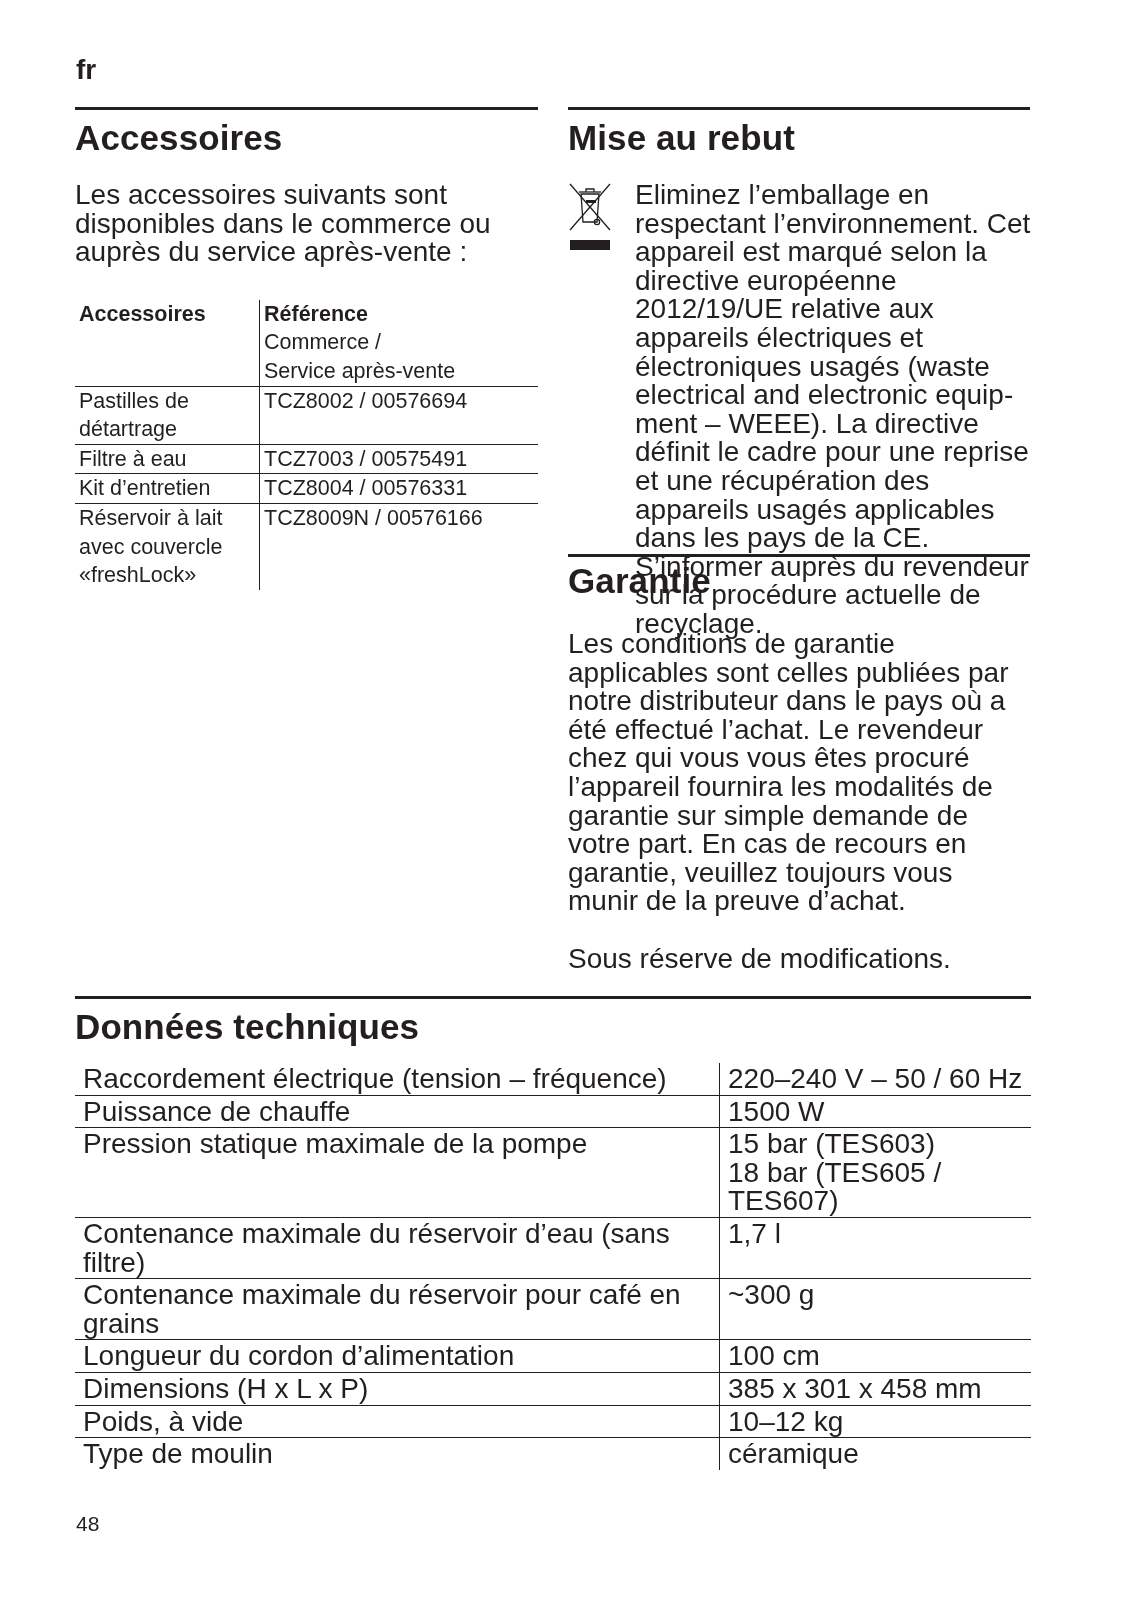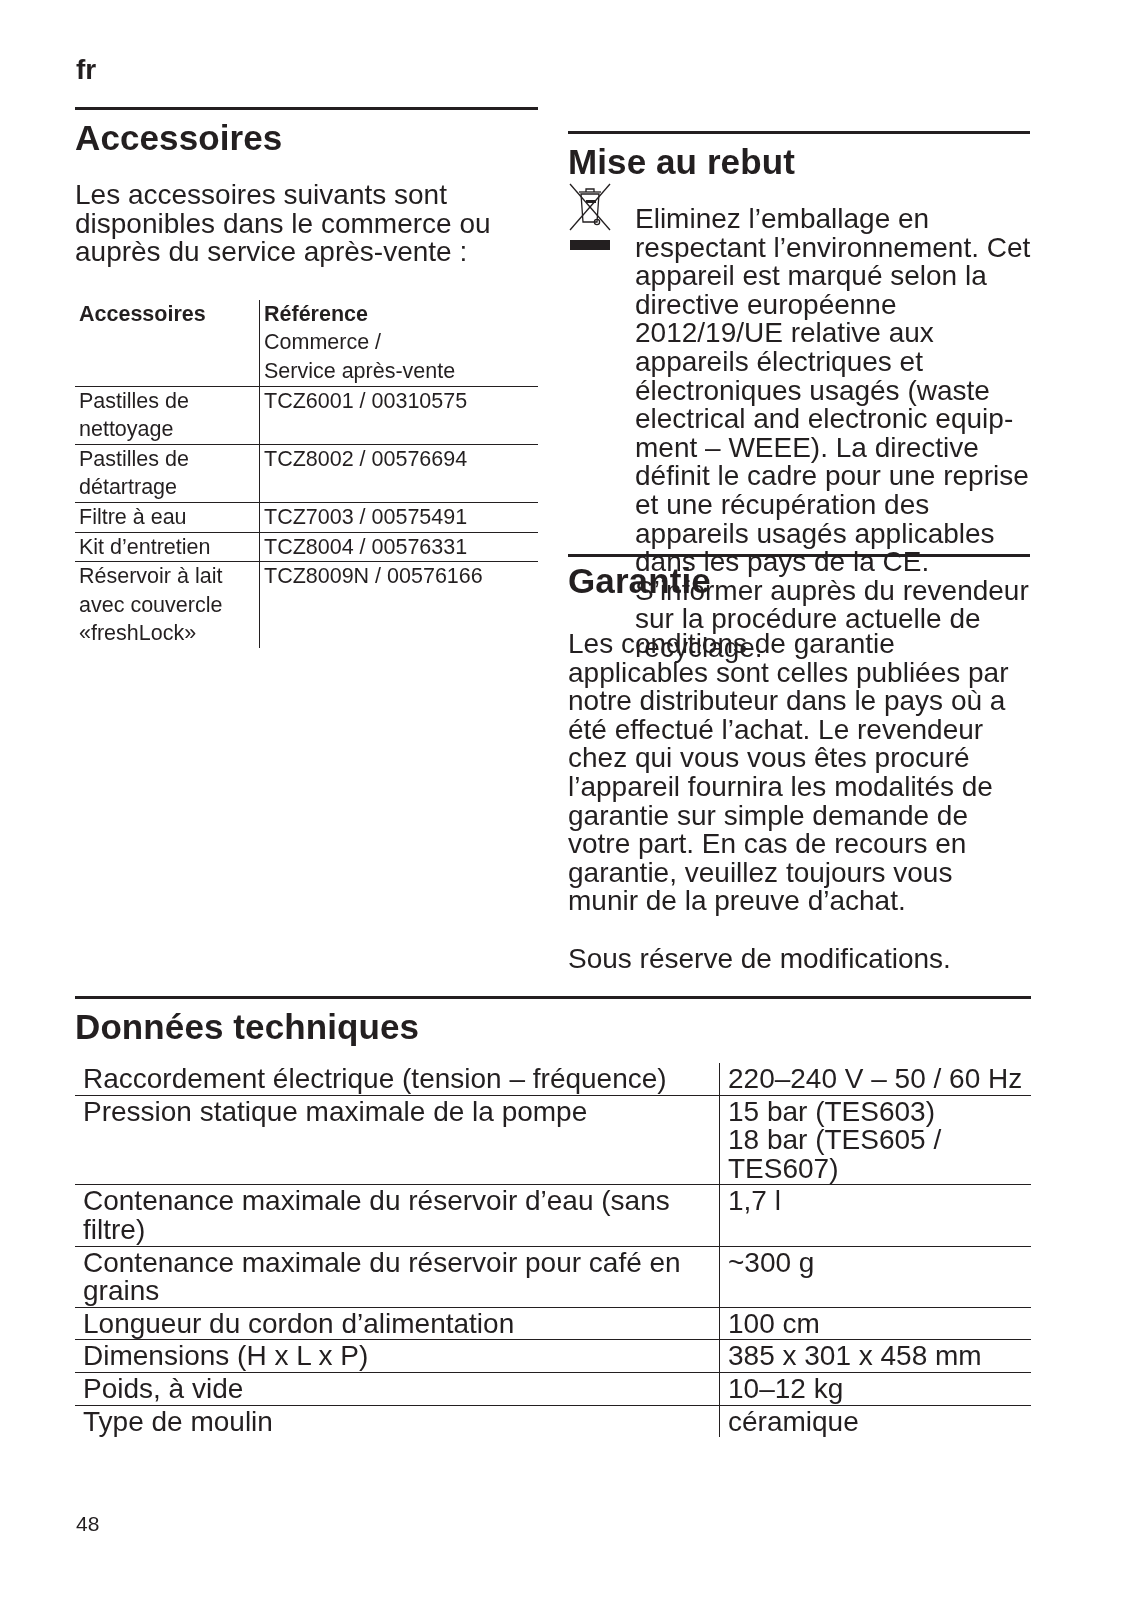--- a/index.html
+++ b/index.html
@@ -45,44 +45,40 @@
     <tbody>
         <tr>
       <th class="c1">Accessoires</th>
       <td class="c2">
         <div style="font-weight:bold;">Référence</div>
         <div>Commerce /</div>
         <div>Service après-vente</div>
       </td>
     </tr>
     <tr class="sep">
-      <td class="c1">Pastilles de nettoyage</td>
-      <td class="c2">TCZ6001 / 00310575</td>
-    </tr>
-    <tr class="sep">
       <td class="c1">Pastilles de détartrage</td>
       <td class="c2">TCZ8002 / 00576694</td>
     </tr>
     <tr class="sep">
       <td class="c1">Filtre à eau</td>
       <td class="c2">TCZ7003 / 00575491</td>
     </tr>
     <tr class="sep">
       <td class="c1">Kit d’entretien</td>
       <td class="c2">TCZ8004 / 00576331</td>
     </tr>
     <tr class="sep">
       <td class="c1" style="width:170px;">Réservoir à lait avec couvercle «freshLock»</td>
       <td class="c2">TCZ8009N / 00576166</td>
     </tr>
   </tbody>
     </table>
 </div>
 
-<div class="col" style="left:568px; top:107px; width:462px;margin-top:24px;">
+<div class="col" style="left:568px; top:107px; width:462px;">
   <div class="rule"></div>
   <h2 style="margin-top:4px;">Mise au rebut</h2>
   <div class="body" style="margin-top:19px; margin-left:67px; width:400px;">
     <p>Eliminez l’emballage en respectant l’environnement. Cet appareil est marqué selon la directive européenne 2012/19/UE relative aux appareils électriques et électroniques usagés (waste electrical and electronic equip-ment – WEEE). La directive définit le cadre pour une reprise et une récupération des appareils usagés applicables dans les pays de la CE. S’informer auprès du revendeur sur la procédure actuelle de recyclage.</p>
   </div>
 </div>
 
 <svg class="weee" viewBox="0 0 44 72">
   <g fill="none" stroke="#231f20" stroke-width="1.3">
     <path d="M13 12 L15 40 L29 40 L31 12 Z"></path>
@@ -108,20 +104,24 @@
 <div class="col" style="left:75px; top:996px; width:956px;">
   <div class="rule"></div>
   <h2 style="margin-top:4px;">Données techniques</h2>
   <table class="tech-table" style="margin-top:12px;">
     <tbody>
         <tr>
       <td class="c1">Raccordement électrique (tension – fréquence)</td>
       <td class="c2">220–240 V – 50 / 60 Hz</td>
     </tr>
     <tr>
+      <td class="c1">Puissance de chauffe</td>
+      <td class="c2">1500 W</td>
+    </tr>
+    <tr>
       <td class="c1">Pression statique maximale de la pompe</td>
       <td class="c2">
         <div>15 bar (TES603)</div>
         <div>18 bar (TES605 / TES607)</div>
       </td>
     </tr>
     <tr>
       <td class="c1">Contenance maximale du réservoir d’eau (sans filtre)</td>
       <td class="c2">1,7 l</td>
     </tr>

